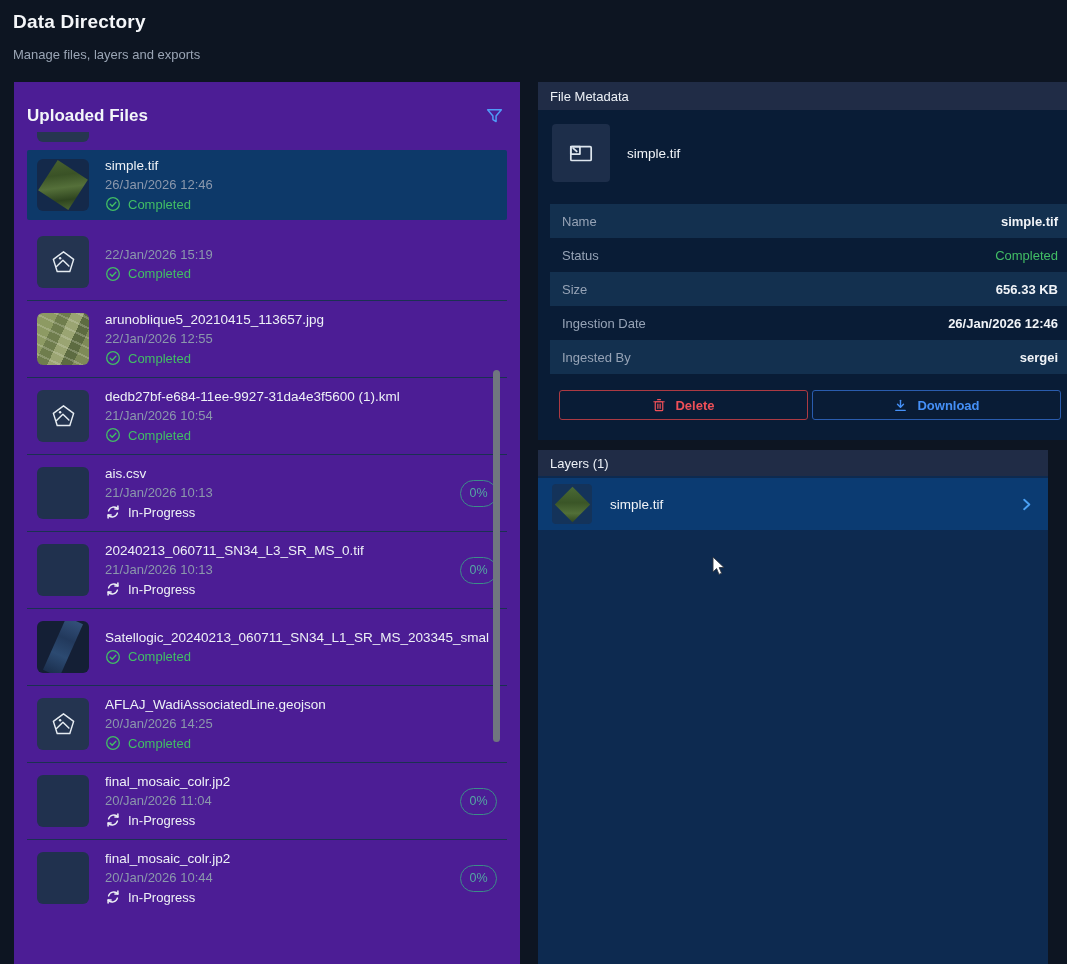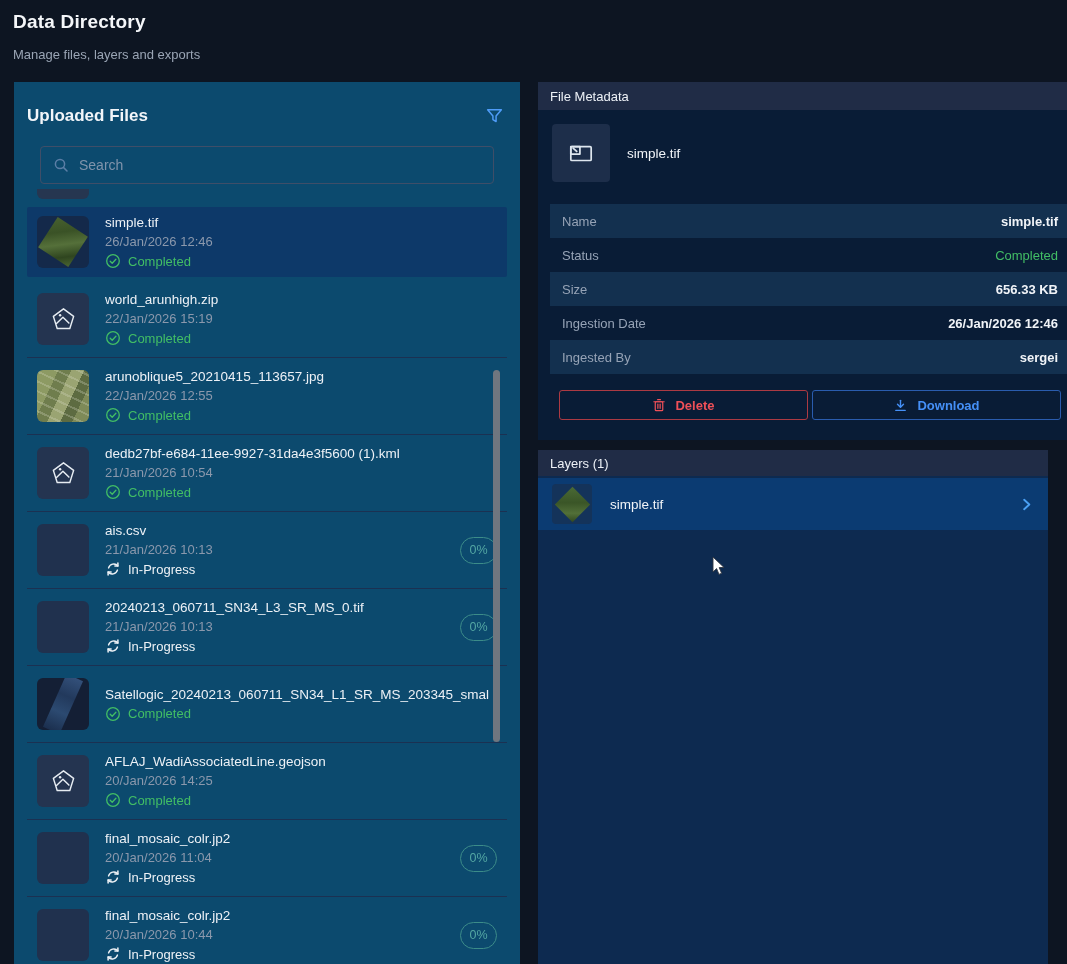--- a/index.html
+++ b/index.html
@@ -15,21 +15,21 @@
   .svg-defs { position:absolute; width:0; height:0; overflow:hidden; }
 
   
   .page-header { position:absolute; left:13px; top:11px; }
   .page-title { font-size:19px; font-weight:bold; color:#f4f6f9; letter-spacing:.2px; }
   .page-subtitle { font-size:13px; color:#9aa5b5; margin-top:14px; }
 
   
   .left-panel {
     position:absolute; left:14px; top:82px; width:506px; height:882px;
-    background:#0c4a6e; overflow:hidden;
+    background:#4c1d95; overflow:hidden;
   }
   .panel-head { display:flex; justify-content:space-between; align-items:center; padding:22px 14px 0 13px; }
   .panel-title { font-size:17px; font-weight:bold; color:#f2f5f9; }
   .filter-btn { background:none; border:none; cursor:pointer; padding:2px; }
   .filter-btn svg { width:19px; height:19px; stroke:#4f9cf8; fill:none; stroke-width:1.4; stroke-linejoin:round; }
 
   .search-box {
     margin:19px 26px 0 26px; height:38px;
     border:1px solid #3f4e68; border-radius:4px;
     display:flex; align-items:center; gap:10px; padding:0 12px;
@@ -228,26 +228,20 @@
 <section class="left-panel">
   <div class="panel-head">
     <div class="panel-title">Uploaded Files</div>
     <button class="filter-btn">
       <svg>
           <use href="#sym-filter"></use>
         </svg>
     </button>
   </div>
 
-  <div class="search-box">
-    <svg>
-        <use href="#sym-search"></use>
-      </svg>
-    <input type="text" placeholder="Search" style="">
-  </div>
 
   <div class="partial-thumb"></div>
 
   <ul class="file-list">
   <li class="file-item status-completed is-selected">
     <div class="thumb thumb--satellite-green">
       <div class="sat-green"></div>
 
     </div>
     <div class="file-info">
@@ -265,21 +259,20 @@
   </li>
 
   <li class="file-item status-completed">
     <div class="thumb thumb--polygon">
 
       <svg class="icon-polygon">
             <use href="#sym-polygon"></use>
           </svg>
     </div>
     <div class="file-info">
-      <div class="file-name">world_arunhigh.zip</div>
       <div class="file-date">22/Jan/2026 15:19</div>
       <div class="file-status">
         <svg class="icon-check-circle">
               <use href="#sym-check-circle"></use>
             </svg>
 
         <span class="status-label">Completed</span>
       </div>
     </div>
 

